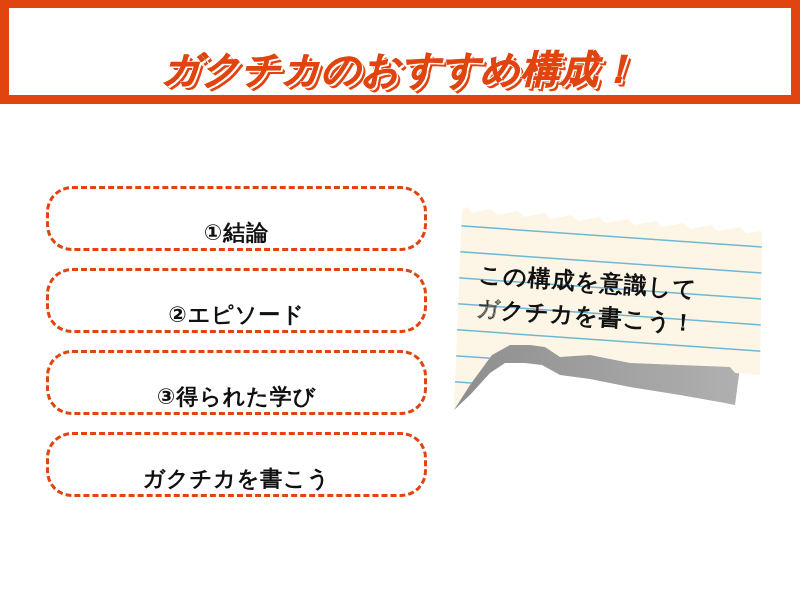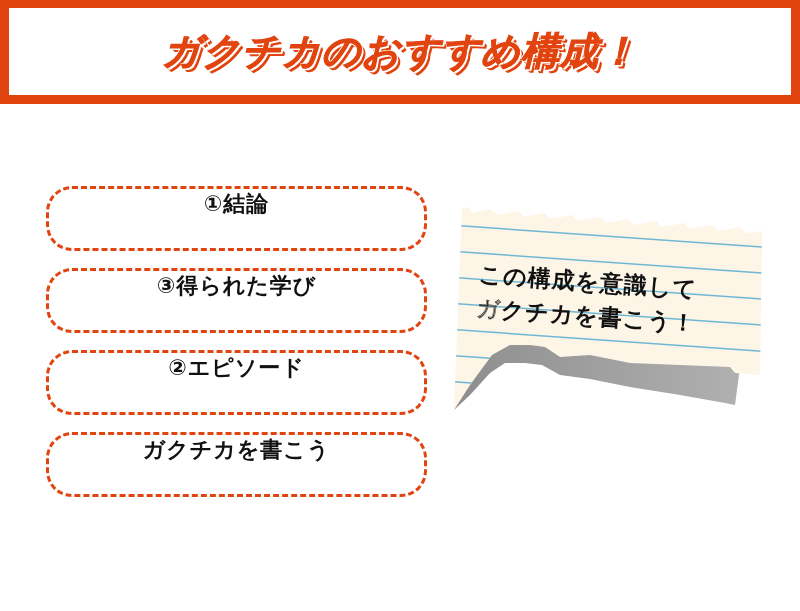--- a/index.html
+++ b/index.html
@@ -5,35 +5,35 @@
   * { box-sizing: border-box; margin: 0; padding: 0; }
   html, body { width: 800px; height: 611px; background: #ffffff; overflow: hidden; }
   body { position: relative; font-family: "DejaVu Sans", "Liberation Sans", sans-serif; }
 
   .header {
     position: absolute; left: 0; top: 0; width: 800px; height: 104px;
     background: #e1440f; padding: 8px 9px 9px 9px;
   }
   .header-inner {
     width: 100%; height: 100%; background: #ffffff;
-    display: flex; align-items: center; justify-content: center;
+    display: flex; align-items: flex-end; justify-content: center;
   }
   .header-title {
     font-size: 38px; font-weight: bold; color: #e1440f; letter-spacing: 1px;
     -webkit-text-stroke: 1px #e1440f;
     text-shadow:
       -1px -1px 0 #fff, 1px -1px 0 #fff, -1px 1px 0 #fff, 1px 1px 0 #fff,
       2px 2px 0 #fff, 3px 3px 0 #e1440f, 4px 4px 0 #e1440f;
     font-style: italic;
   }
 
   .steps { position: absolute; left: 46px; top: 186px; width: 381px; }
   .step {
     height: 65px; border: 3px dashed #e1440f; border-radius: 26px;
-    display: flex; align-items: flex-start; justify-content: center;
+    display: flex; align-items: flex-end; justify-content: center;
     margin-bottom: 17px; background: #fff;
   }
   .step-label { font-size: 22px; font-weight: bold; color: #111; letter-spacing: 1px; }
 
   .note { position: absolute; left: 450px; top: 195px; width: 330px; height: 230px; }
   .note svg { position: absolute; left: 0; top: 0; }
   .note-text {
     position: absolute; left: 30px; top: 62px; width: 280px;
     transform: rotate(4deg); transform-origin: left top;
     font-size: 23px; font-weight: bold; color: #111; line-height: 34px; letter-spacing: 1px;
@@ -46,24 +46,24 @@
   <div class="header-inner">
     <h1 class="header-title">ガクチカのおすすめ構成！</h1>
   </div>
 </div>
 
 <div class="steps">
   <div class="step">
     <span class="step-label">①結論</span>
   </div>
   <div class="step">
-    <span class="step-label">③得られた学び</span>
+    <span class="step-label">②エピソード</span>
   </div>
   <div class="step">
-    <span class="step-label">②エピソード</span>
+    <span class="step-label">③得られた学び</span>
   </div>
   <div class="step">
     <span class="step-label">ガクチカを書こう</span>
   </div>
 </div>
 
 <div class="note">
   <svg width="330" height="230" viewBox="0 0 330 230">
     <defs>
       <linearGradient id="shadowGrad" x1="0" y1="0" x2="1" y2="0">

